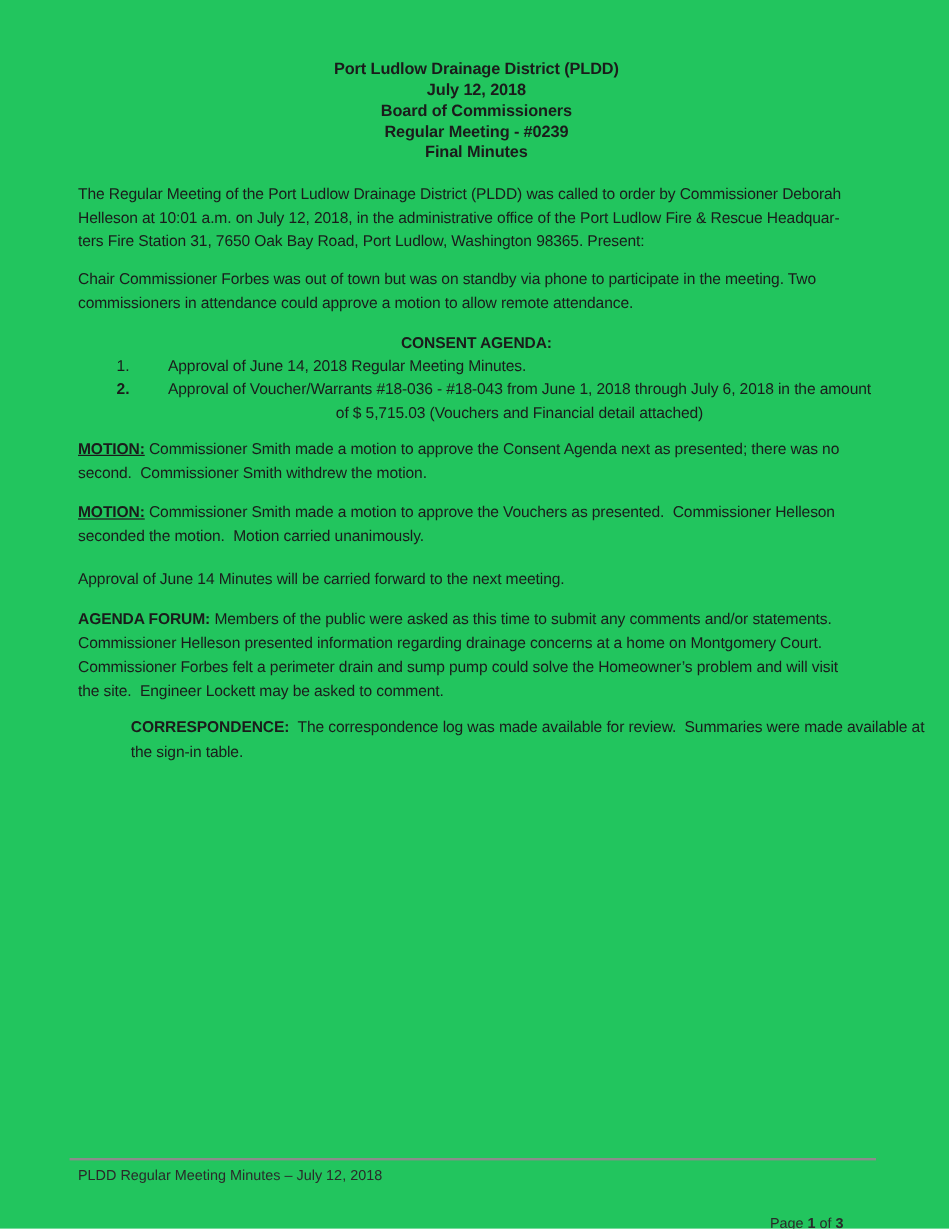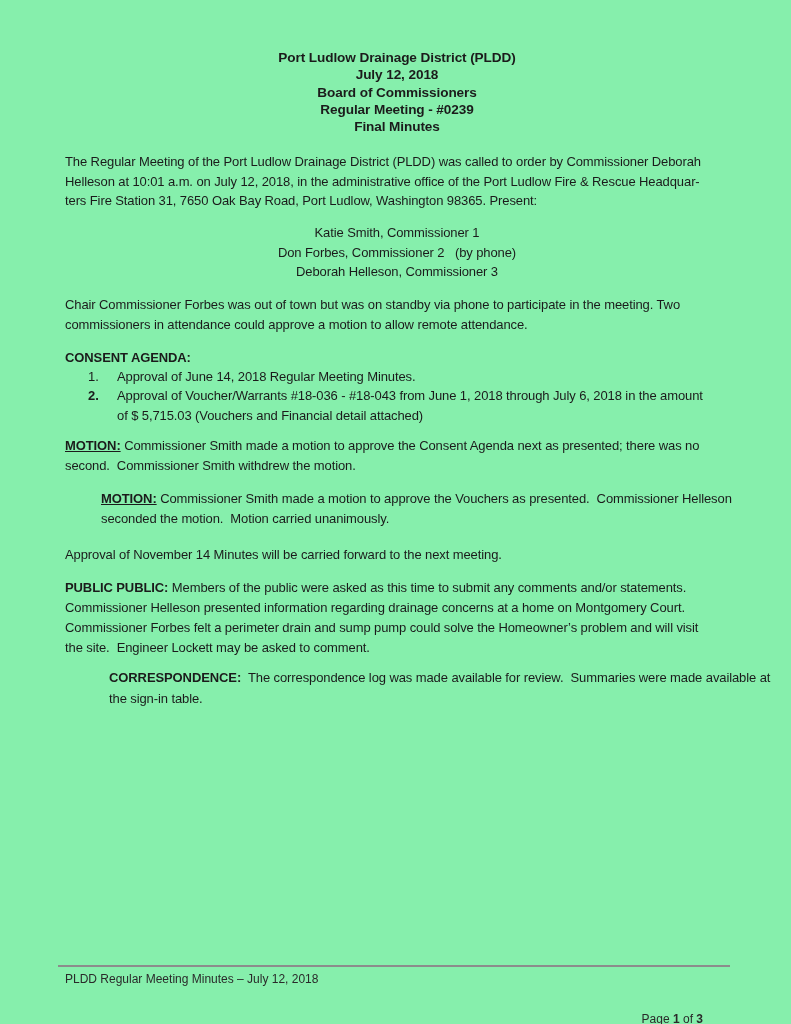--- a/index.html
+++ b/index.html
@@ -1,20 +1,20 @@
 <!DOCTYPE html>
 <html><head>
 <meta charset="utf-8">
 <style>
   html, body { margin: 0; padding: 0; background: #ffffff; }
   .page {
     position: relative;
     width: 791px;
     height: 1024px;
-    background: #86efac;
+    background: #22c55e;
     overflow: hidden;
     font-family: "Liberation Sans", sans-serif;
     color: #1b1b1b;
   }
   .content {
     position: absolute;
     top: 49px;
     left: 65px;
     width: 664px;
     font-size: 13px;
@@ -27,31 +27,31 @@
     line-height: 17.3px;
     margin: 0 0 17px 0;
     white-space: pre;
   }
   .para { margin: 0 0 13px 0; white-space: pre; line-height: 19.3px; }
   .centered { text-align: center; }
   .lbl { font-weight: bold; }
   .lbl.u { text-decoration: underline; }
   .mb14 { margin-bottom: 14px; }
   .mb15 { margin-bottom: 14px; }
-  .mb16 { margin-bottom: 16px; margin-left: 36px; }
+  .mb16 { margin-bottom: 16px; }
   .mb9  { margin-bottom: 9px; }
   .lh20 { line-height: 20px; }
   .lh21 { line-height: 21px; margin-left: 44px; }
   .lh215 { line-height: 21.5px; }
-  .consent { margin: 0 0 11px 0; }
+  .consent { margin: 0 0 11px 0; text-align: center; }
   .consent-heading { font-weight: bold; line-height: 19px; white-space: pre; }
   .ca-item { display: flex; line-height: 19.5px; }
   .ca-num { width: 29px; margin-left: 23px; flex: none; white-space: pre; }
   .ca-num.bold { font-weight: bold; }
-  .ca-text { white-space: pre; }
+  .ca-text { white-space: pre; margin-left: 23px; }
   .footer-rule {
     position: absolute;
     top: 965px;
     left: 58px;
     width: 672px;
     height: 2px;
     background: #8c8c8c;
   }
   .footer-text {
     position: absolute;
@@ -77,23 +77,20 @@
     <div class="title-block">Port Ludlow Drainage District (PLDD)
 July 12, 2018
 Board of Commissioners
 Regular Meeting - #0239
 Final Minutes</div>
 
     <p class="para">The Regular Meeting of the Port Ludlow Drainage District (PLDD) was called to order by Commissioner Deborah
 Helleson at 10:01 a.m. on July 12, 2018, in the administrative office of the Port Ludlow Fire &amp; Rescue Headquar-
 ters Fire Station 31, 7650 Oak Bay Road, Port Ludlow, Washington 98365. Present:</p>
 
-    <p class="para centered mb14">Katie Smith, Commissioner 1
-Don Forbes, Commissioner 2   (by phone)
-Deborah Helleson, Commissioner 3</p>
 
     <p class="para mb15">Chair Commissioner Forbes was out of town but was on standby via phone to participate in the meeting. Two
 commissioners in attendance could approve a motion to allow remote attendance.</p>
 
 
     <div class="consent">
       <div class="consent-heading">CONSENT AGENDA:</div>
       <div class="ca-item">
         <div class="ca-num">1.</div>
         <div class="ca-text">Approval of June 14, 2018 Regular Meeting Minutes.</div>
@@ -104,23 +101,23 @@
 of $ 5,715.03 (Vouchers and Financial detail attached)</div>
       </div>
     </div>
 
     <p class="para lh20"><span class="lbl u">MOTION:</span><span> Commissioner Smith made a motion to approve the Consent Agenda next as presented; there was no
 second.  Commissioner Smith withdrew the motion.</span></p>
 
     <p class="para lh20 mb16"><span class="lbl u">MOTION:</span><span> Commissioner Smith made a motion to approve the Vouchers as presented.  Commissioner Helleson
 seconded the motion.  Motion carried unanimously.</span></p>
 
-    <p class="para">Approval of November 14 Minutes will be carried forward to the next meeting.</p>
+    <p class="para">Approval of June 14 Minutes will be carried forward to the next meeting.</p>
 
-    <p class="para lh20 mb9"><span class="lbl">PUBLIC PUBLIC:</span><span> Members of the public were asked as this time to submit any comments and/or statements.
+    <p class="para lh20 mb9"><span class="lbl">AGENDA FORUM:</span><span> Members of the public were asked as this time to submit any comments and/or statements.
 Commissioner Helleson presented information regarding drainage concerns at a home on Montgomery Court.
 Commissioner Forbes felt a perimeter drain and sump pump could solve the Homeowner’s problem and will visit
 the site.  Engineer Lockett may be asked to comment.</span></p>
 
     <p class="para lh21"><span class="lbl">CORRESPONDENCE:</span><span>  The correspondence log was made available for review.  Summaries were made available at
 the sign-in table.</span></p>
 
   </div>
 
   <div class="footer-rule"></div>

